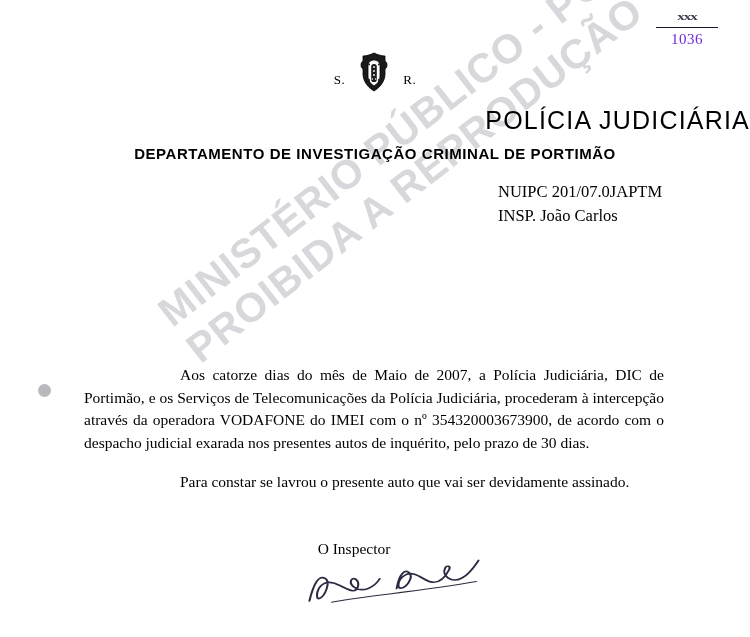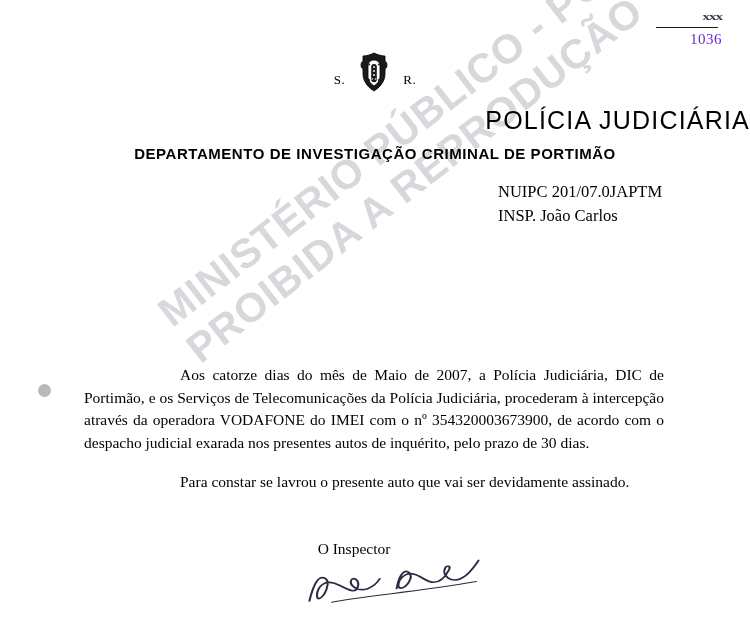--- a/index.html
+++ b/index.html
@@ -22,21 +22,21 @@
     width: 750px;
     height: 637px;
   }
 
   
   .corner-mark {
     position: absolute;
     top: 8px;
     right: 28px;
     width: 70px;
-    text-align: right;
+    text-align: center;
     font-family: "Liberation Serif", serif;
   }
   .corner-scribble {
     font-size: 15px;
     letter-spacing: -1px;
     color: #1a1a2e;
     font-weight: bold;
     transform: scaleY(0.75);
     opacity: 0.85;
   }

